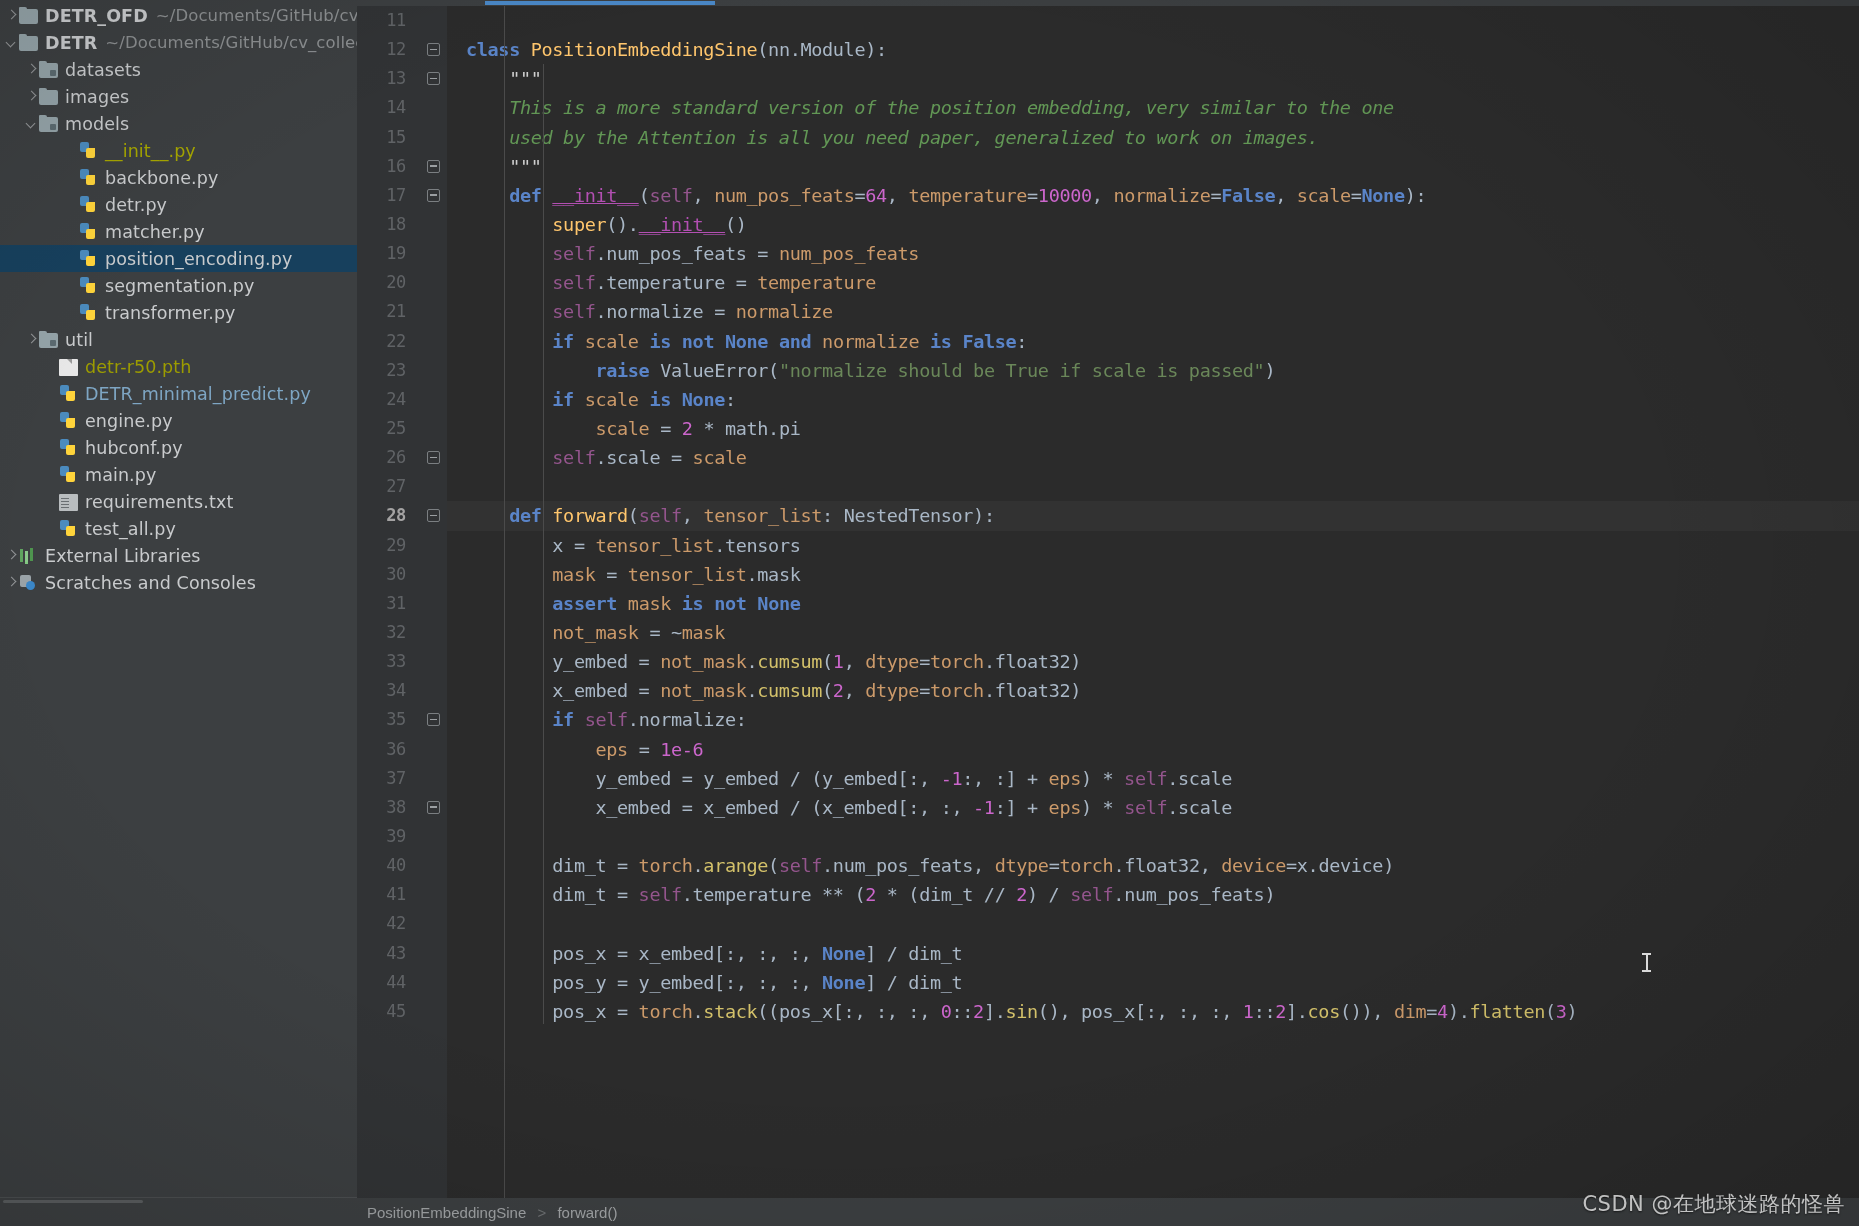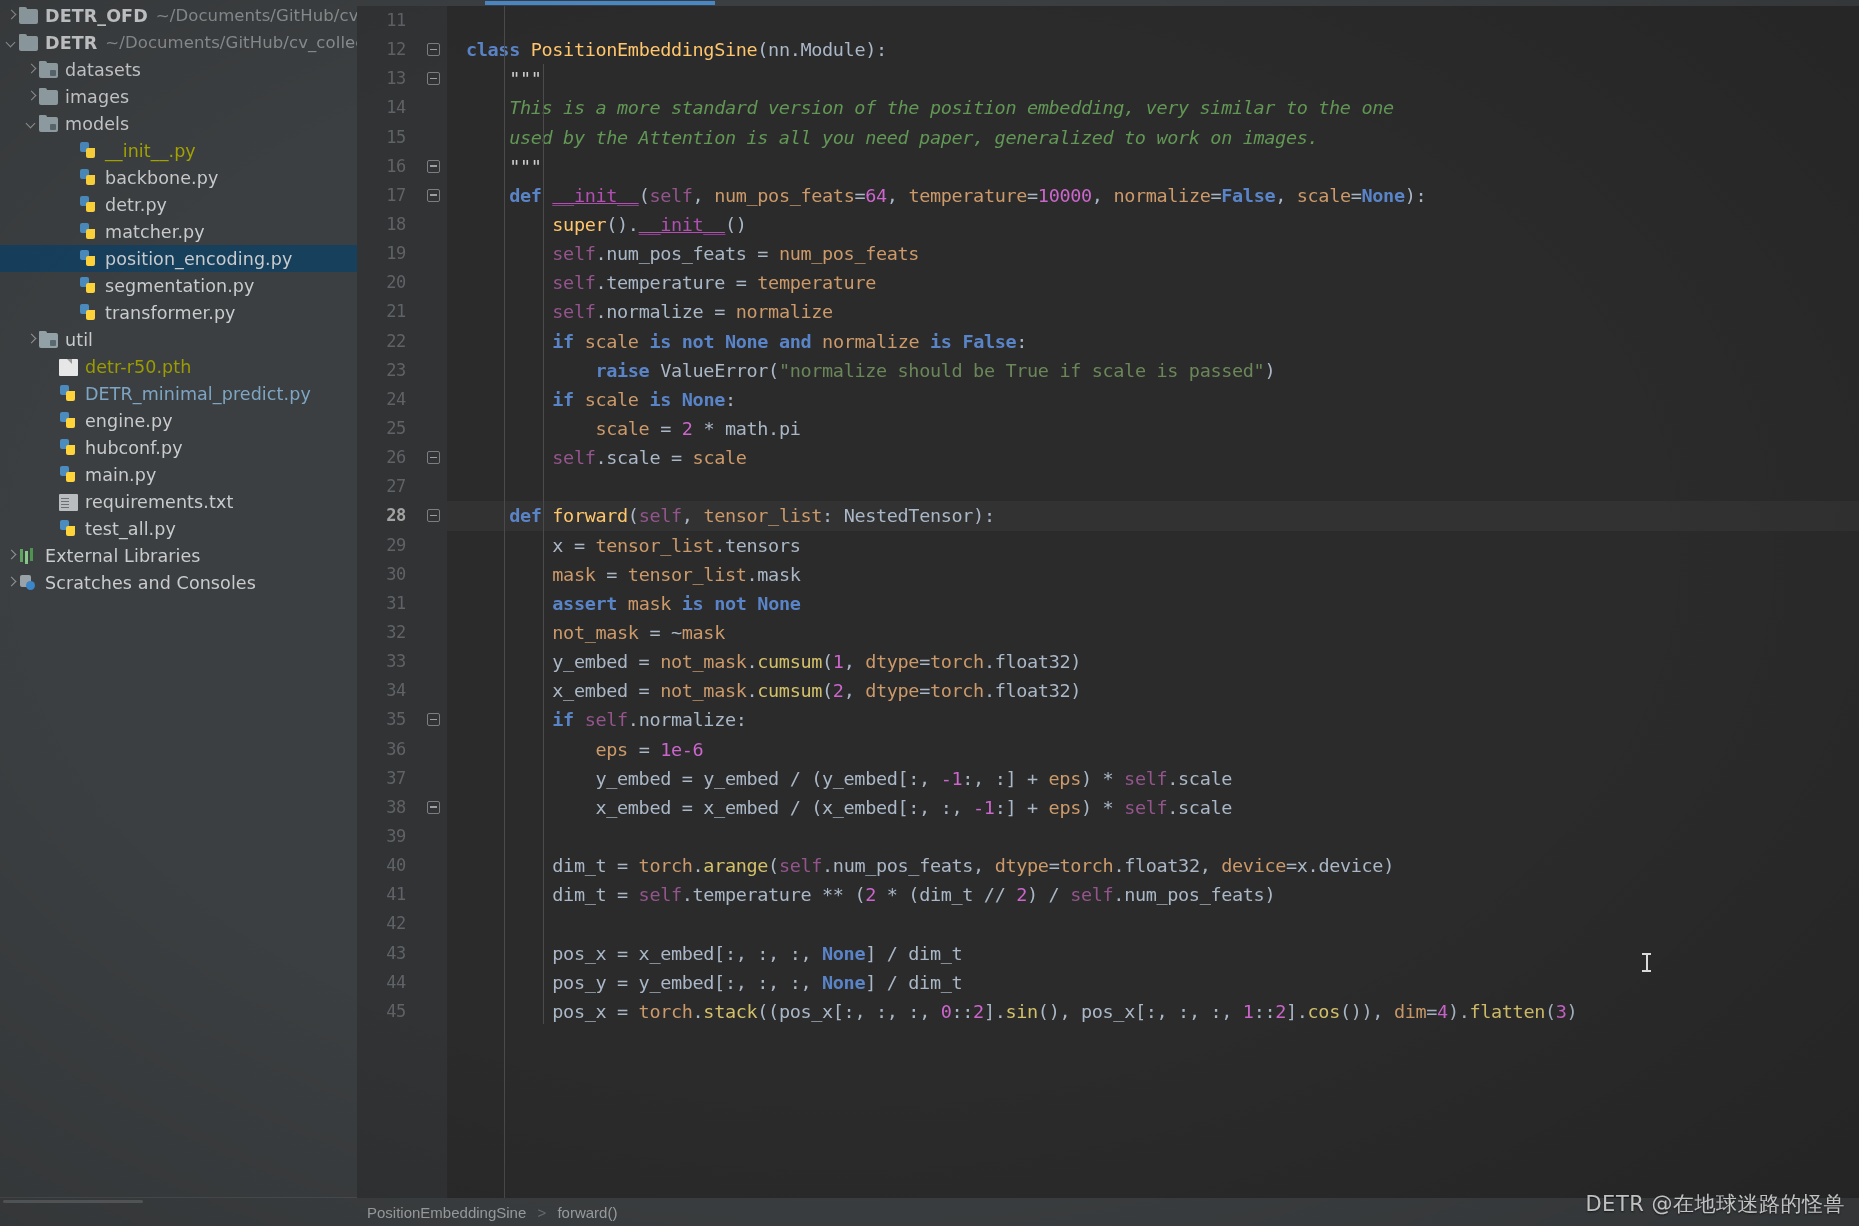--- a/index.html
+++ b/index.html
@@ -672,14 +672,14 @@
       <div class="breadcrumb">
         <span>PositionEmbeddingSine</span>
         <span class="crumb-sep">&gt;</span>
         <span>forward()</span>
       </div>
     </div>
 
   </div>
 
   <div class="grain"></div>
-  <div class="watermark">DETR @在地球迷路的怪兽</div>
+  <div class="watermark">CSDN @在地球迷路的怪兽</div>
 </div>
 
 </body></html>

